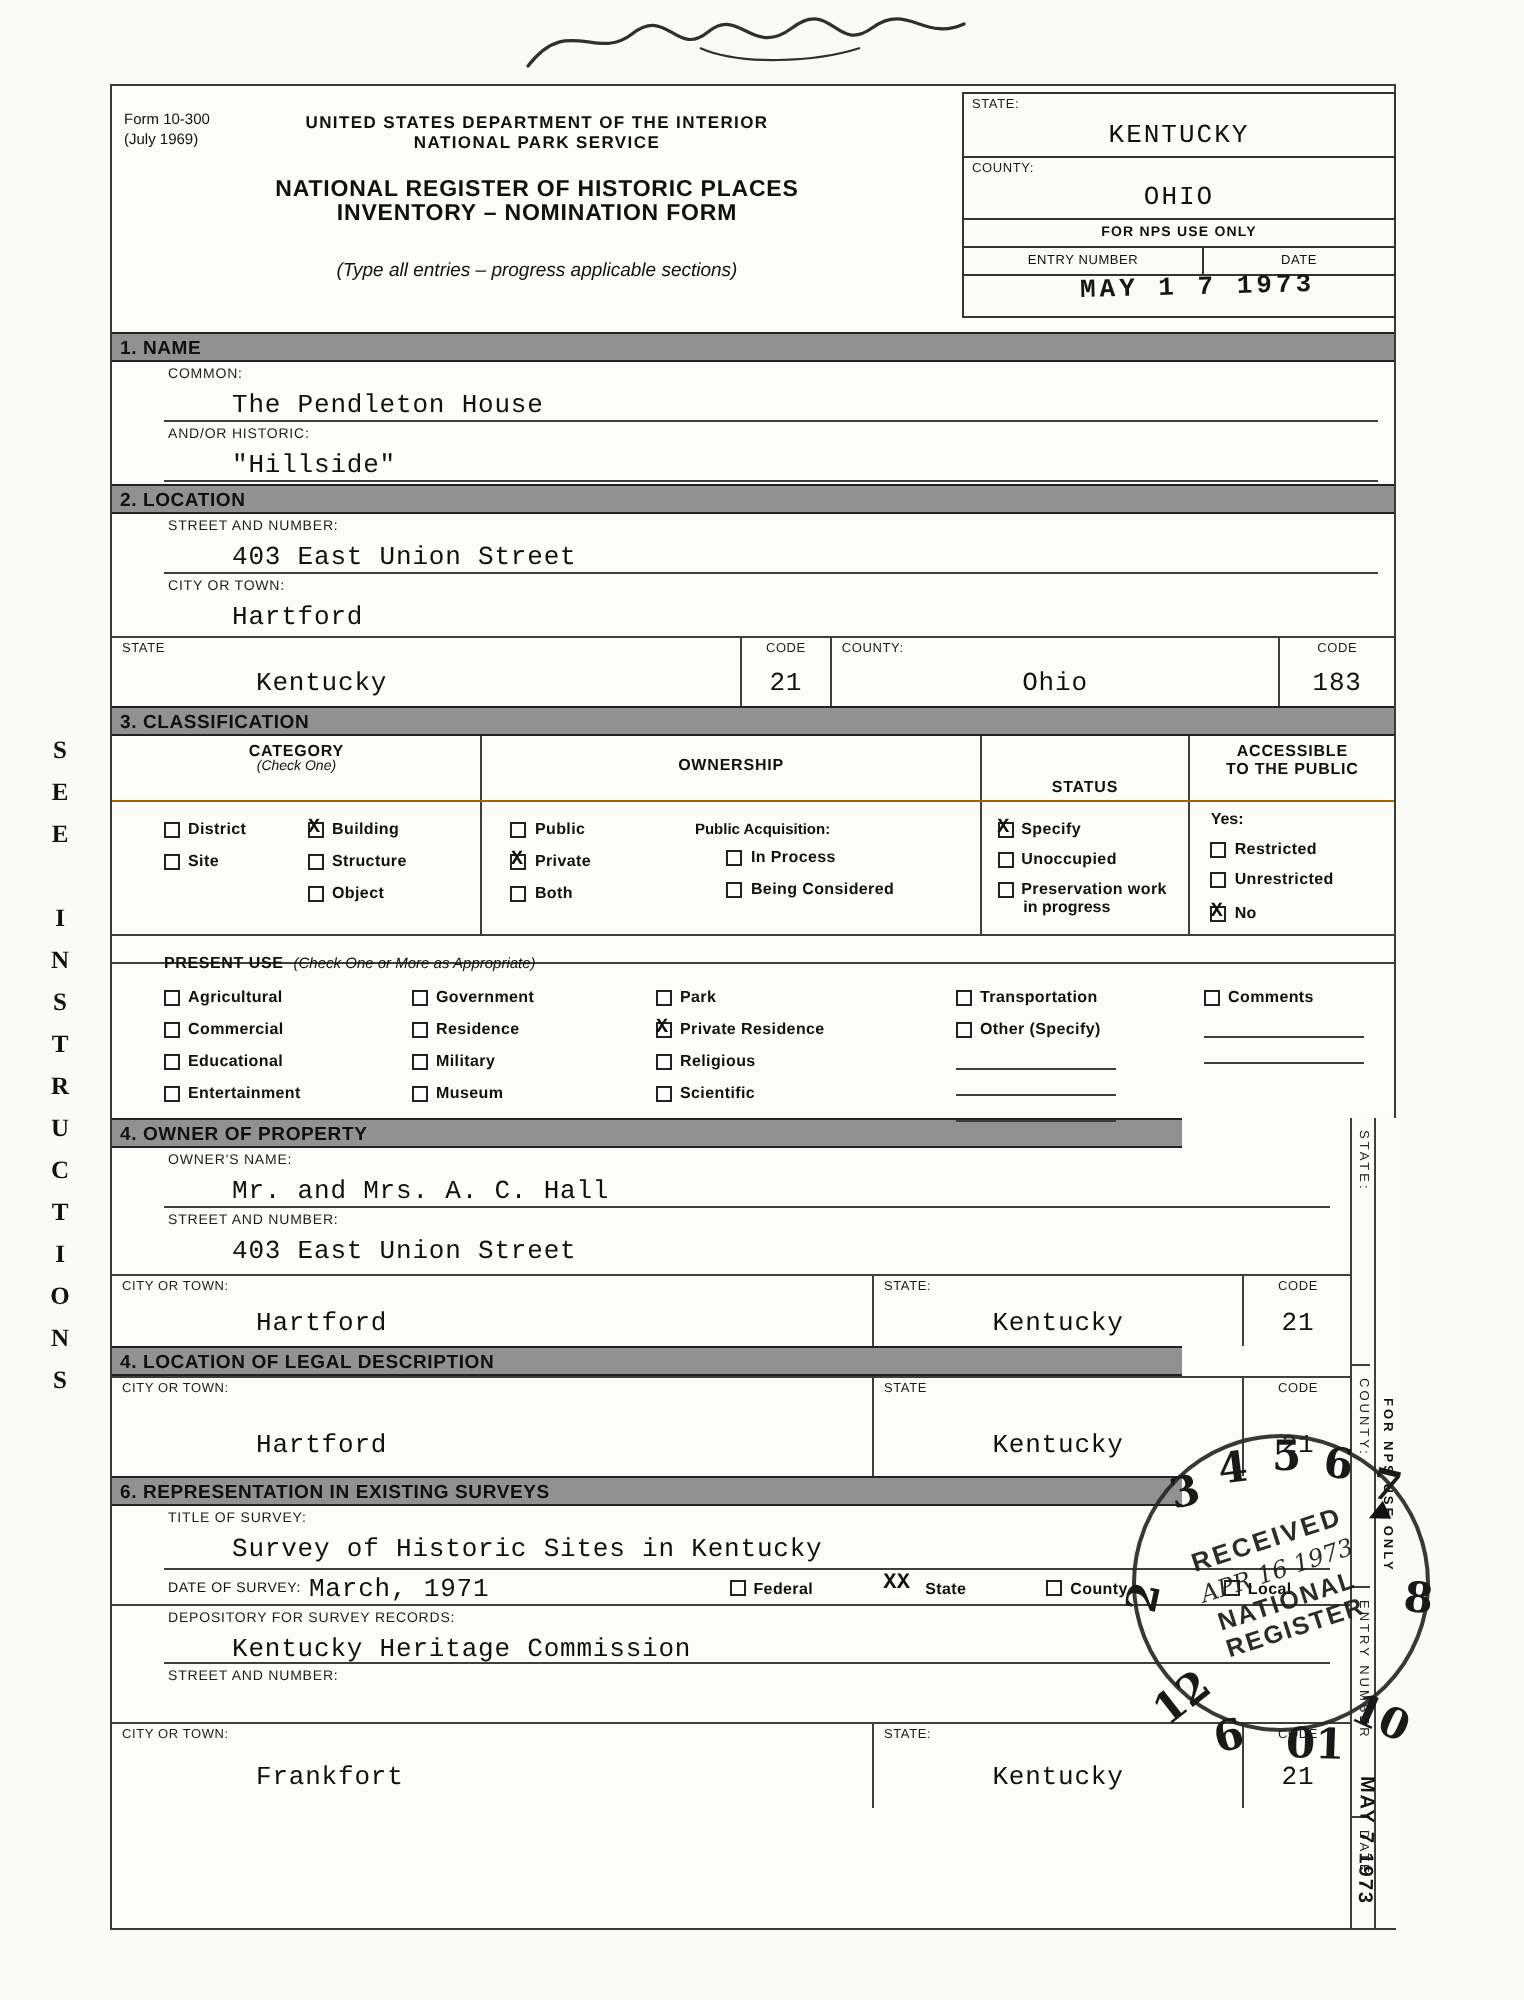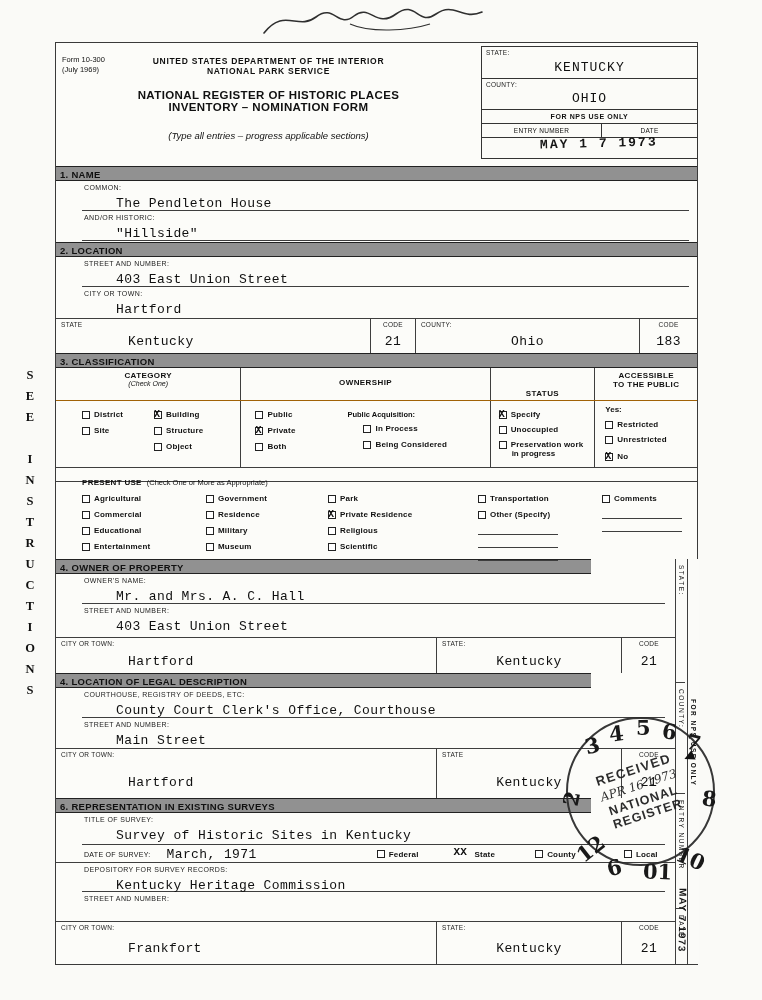--- a/index.html
+++ b/index.html
@@ -51,28 +51,28 @@
   .ccol{display:flex;flex-direction:column;gap:1px}
   .cbi{display:flex;align-items:center;gap:4px;height:15px;font-size:8px;font-weight:bold;letter-spacing:.2px}
   .cb{width:8px;height:8px;border:1px solid #222;position:relative;flex:0 0 auto;background:#fff}
   .mk{position:absolute;left:-1px;top:-3px;font-family:"Liberation Mono",monospace;font-weight:bold;font-size:10px}
   .mk.big{font-size:11px;left:-3px;top:-4px}
   .acqlabel{font-size:7.5px;font-weight:bold;height:13px;padding-top:3px}
   .cont{font-size:8px;font-weight:bold;padding-left:13px;margin-top:-3px}
   .yeslabel{font-size:8px;font-weight:bold;height:12px}
   .puhdr{height:15px;border-top:1px solid #3e3e3e;border-bottom:1px solid #3e3e3e;padding:3px 0 0 26px}
   .put{font-size:8px;font-weight:bold;letter-spacing:.3px}
-  .pun{font-size:7.5px;margin-left:5px}
+  .pun{font-size:7.5px;font-style:italic;margin-left:5px}
   .pubody{position:relative}
   .pucol{position:absolute;top:9px;display:flex;flex-direction:column;gap:1px}
   .blank{width:80px;height:12px;border-bottom:1px solid #3e3e3e}
   
   .surveyrow{display:flex;align-items:center;border-bottom:1px solid #3e3e3e;width:620px}
   .slbl{font-size:7px;letter-spacing:.3px;margin-left:28px}
-  .sdate{margin-left:16px}
+  .sdate{margin-left:4px}
   
   .strip{position:absolute;left:619px;top:516px;width:24px;height:405px;display:flex;border-left:1px solid #3e3e3e;background:#fbfbf8}
   .strip-a{width:11px}
   .sseg{border-bottom:1px solid #3e3e3e;writing-mode:vertical-rl;font-size:6.5px;letter-spacing:1.5px;padding:6px 0 0 2px;color:#222;overflow:hidden}
   .sseg.last{border-bottom:none}
   .strip-b{flex:1;border-left:1px solid #3e3e3e;position:relative}
   .npsv{position:absolute;top:140px;left:2px;writing-mode:vertical-rl;font-size:6.5px;font-weight:bold;letter-spacing:1.5px}
   
   .signature{position:absolute;left:258px;top:3px}
   .margin-note{position:absolute;left:22px;top:368px;writing-mode:vertical-rl;text-orientation:upright;font-weight:bold;font-size:12.5px;letter-spacing:7px;font-family:"Liberation Serif",serif}
@@ -426,26 +426,20 @@
         <div class="clabel">STATE:</div>
         <div class="cval mono">Kentucky</div>
       </div>
       <div class="cell" style="width:55px">
         <div class="clabel cl-c">CODE</div>
         <div class="cval mono">21</div>
       </div>
     </div>
 
     <div class="bar narrow">4. LOCATION OF LEGAL DESCRIPTION</div>
-    <div class="sec narrow" style="height:60px">
-      <div class="flabel">COURTHOUSE, REGISTRY OF DEEDS, ETC:</div>
-      <div class="fline"><span class="mono">County Court Clerk's Office, Courthouse</span></div>
-      <div class="flabel">STREET AND NUMBER:</div>
-      <div class="fline noline"><span class="mono">Main Street</span></div>
-    </div>
     <div class="cityrow" style="height:50px">
       <div class="cell" style="width:380px">
         <div class="clabel">CITY OR TOWN:</div>
         <div class="cval mono left72 b8">Hartford</div>
       </div>
       <div class="cell" style="width:185px">
         <div class="clabel">STATE</div>
         <div class="cval mono b8">Kentucky</div>
       </div>
       <div class="cell" style="width:55px">

